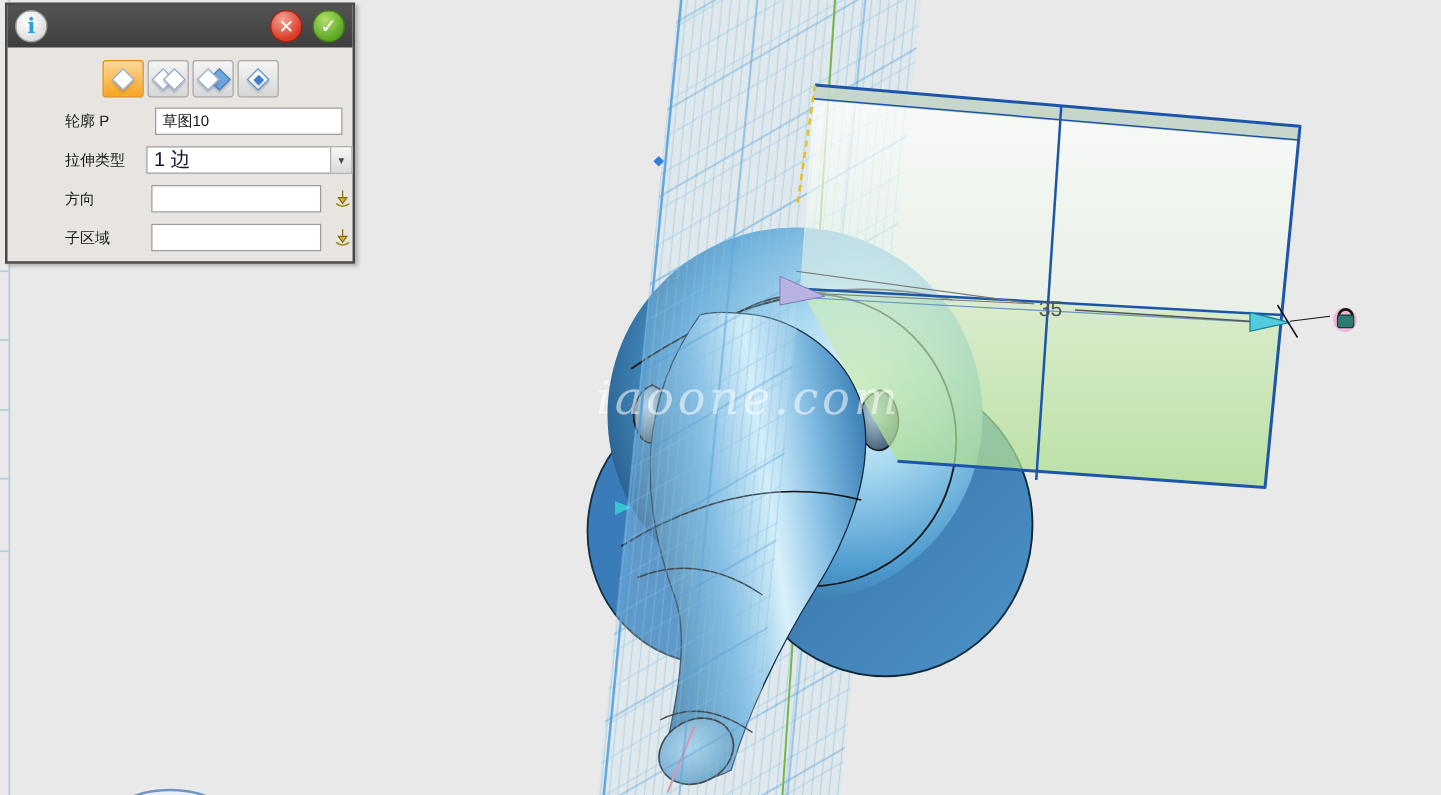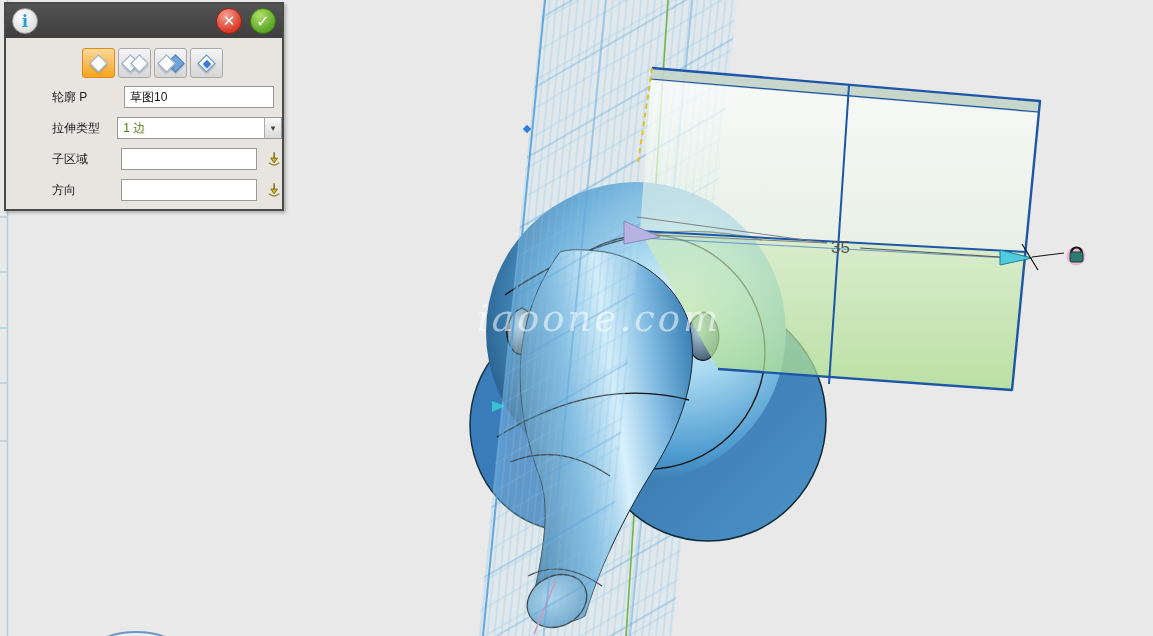--- a/index.html
+++ b/index.html
@@ -34,21 +34,21 @@
   .dm.blue { background:#6ea6dc; border-color:#4d7fb4; }
   .dm.small { width:6px; height:6px; background:#3c7fd0; border:none; }
 
   .field-row { display:flex; align-items:center; height:22px; margin:0 0 9px 0; padding-left:12px; }
   .field-label { width:72px; font-size:12px; color:#1a1a1a;margin-left:34px; }
   .txt-input { width:150px; height:22px; border:1px solid #9a9a9a; background:#fff;
     font-size:12px; padding:0 5px; font-family:"Liberation Sans",sans-serif; color:#111; }
   .txt-input.short { width:136px; }
   .combo { width:182px; height:22px; border:1px solid #9a9a9a; background:#fff;
     display:flex; align-items:center; }
-  .combo-value { flex:1; font-size:12px; padding-left:5px; color:#4d7c0f; }
+  .combo-value { flex:1; font-size:16px; padding-left:5px; color:#0f172a; }
   .combo-btn { width:17px; height:20px; border-left:1px solid #aaa;
     background:linear-gradient(#f8f8f8,#d9d9d9); display:flex; align-items:center;
     justify-content:center; font-size:9px; color:#444; }
   .picker-icon { margin-left:9px; width:17px; height:17px; }
 
   
 </style>
 </head>
 <body>
 
@@ -232,31 +232,31 @@
 
   <div class="field-row">
     <span class="field-label">拉伸类型</span>
     <div class="combo">
       <span class="combo-value">1 边</span>
       <span class="combo-btn">▾</span>
     </div>
   </div>
 
   <div class="field-row">
+    <span class="field-label">方向</span>
+    <input class="txt-input short" type="text" value="" style="">
+    <svg class="picker-icon" viewBox="0 0 17 17">
+      <polygon points="8.5,1 8.5,7 5,7 8.5,12 12,7 8.5,7" fill="#d7b32c" stroke="#7e6a10" stroke-width="1"></polygon>
+      <path d="M 3,12 Q 8.5,16.5 14,12" fill="none" stroke="#9a8a20" stroke-width="1.4"></path>
+    </svg>
+  </div>
+
+  <div class="field-row">
     <span class="field-label">子区域</span>
     <input class="txt-input short" type="text" value="" style="">
     <svg class="picker-icon" viewBox="0 0 17 17">
       <polygon points="8.5,1 8.5,7 5,7 8.5,12 12,7 8.5,7" fill="#d7b32c" stroke="#7e6a10" stroke-width="1"></polygon>
       <path d="M 3,12 Q 8.5,16.5 14,12" fill="none" stroke="#9a8a20" stroke-width="1.4"></path>
     </svg>
   </div>
-
-  <div class="field-row">
-    <span class="field-label">方向</span>
-    <input class="txt-input short" type="text" value="" style="">
-    <svg class="picker-icon" viewBox="0 0 17 17">
-      <polygon points="8.5,1 8.5,7 5,7 8.5,12 12,7 8.5,7" fill="#d7b32c" stroke="#7e6a10" stroke-width="1"></polygon>
-      <path d="M 3,12 Q 8.5,16.5 14,12" fill="none" stroke="#9a8a20" stroke-width="1.4"></path>
-    </svg>
-  </div>
 </div>
 
 </div>
 
 </body></html>

